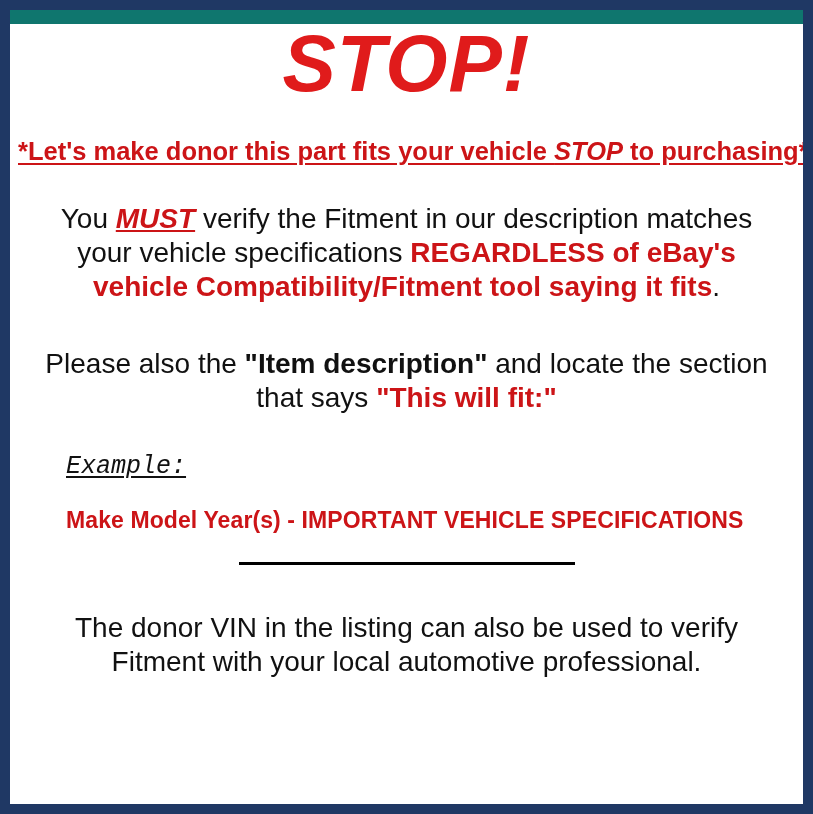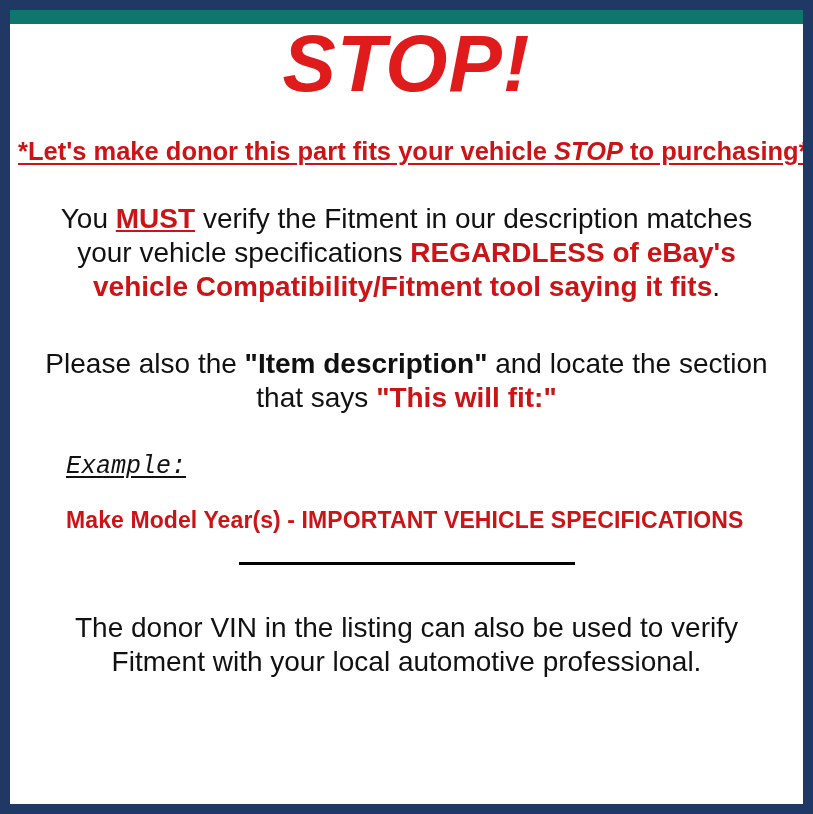--- a/index.html
+++ b/index.html
@@ -65,20 +65,21 @@
     padding: 0 14px;
   }
   .p-must { margin-top: 37px; }
   .p-itemdesc { margin-top: 42px; }
   .p-confirm { margin-top: 40px; }
   .p-vin { margin-top: 46px; }
 
   .red-bi-u {
     color: #cc1417;
     font-weight: bold;
+    font-style: italic;
     text-decoration: underline;
     text-underline-offset: 2px;
   }
   .red-b-u {
     color: #cc1417;
     font-weight: bold;
     text-underline-offset: 2px;
   }
   .red-b {
     color: #cc1417;

